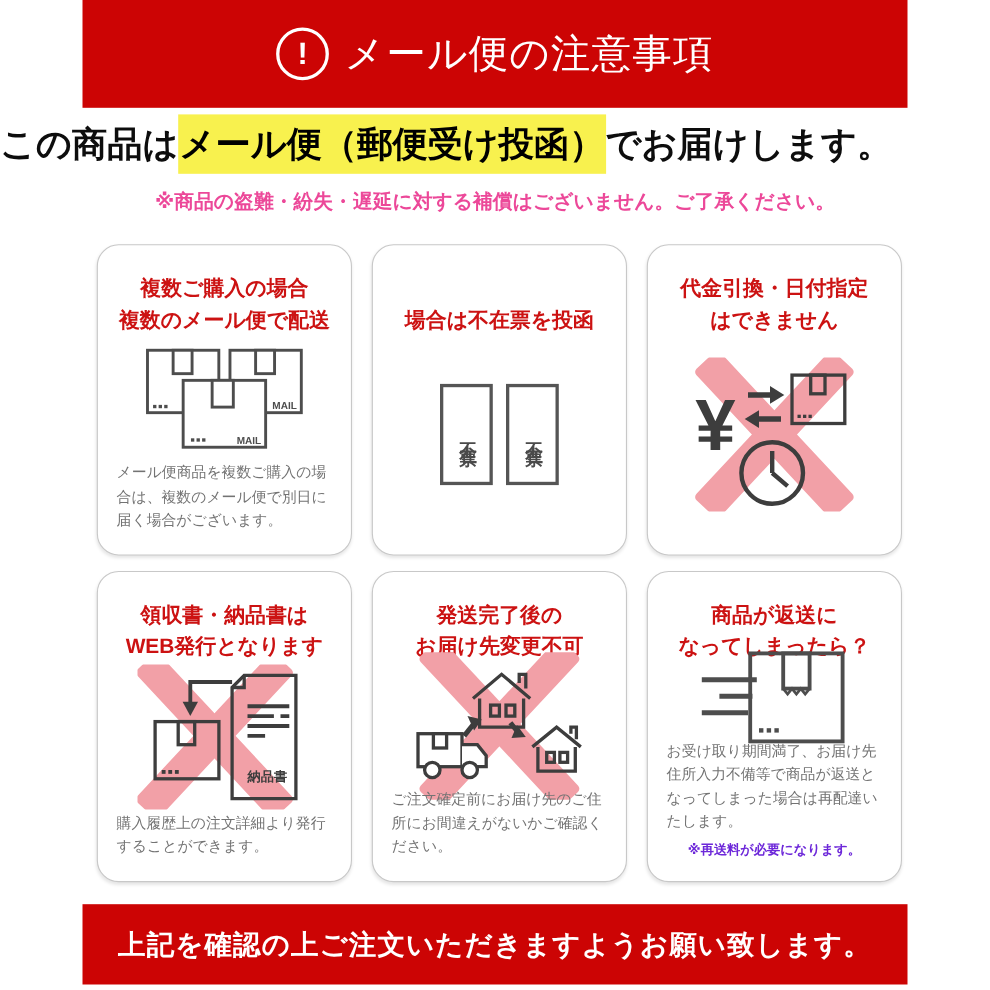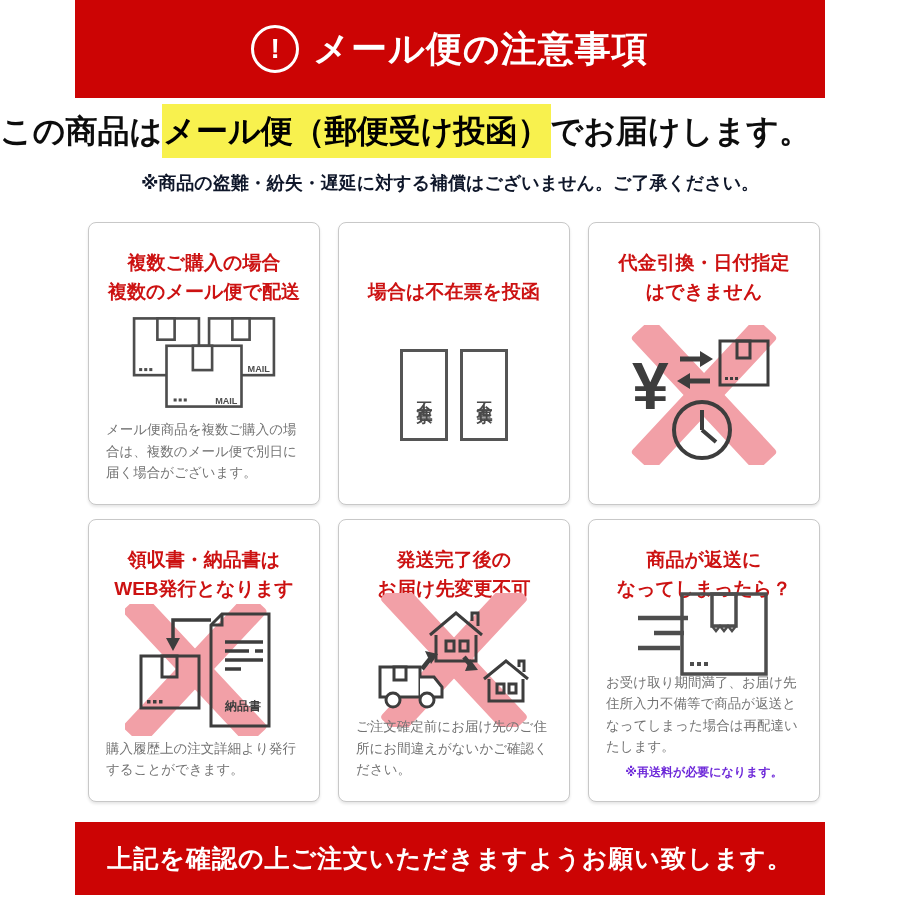--- a/index.html
+++ b/index.html
@@ -7,47 +7,47 @@
     width:900px;height:900px;background:#ffffff;position:relative;
     font-family:"Liberation Sans","DejaVu Sans",sans-serif;overflow:hidden;
   }
   
   .banner{
     position:absolute;left:75px;width:750px;background:#cc0404;color:#fff;
     display:flex;align-items:center;justify-content:center;box-sizing:border-box;
   }
   .banner.top{top:0;height:98px;gap:14px;}
   .banner.bottom{top:822px;height:73px;}
-  .banner-title{font-size:36px;font-weight:bold;letter-spacing:1px;}
+  .banner-title{font-size:36px;font-weight:normal;letter-spacing:1px;}
   .alert-circle{
     width:42px;height:42px;border:3px solid #fff;border-radius:50%;
     display:flex;align-items:center;justify-content:center;flex:0 0 auto;
     font-size:28px;font-weight:bold;color:#fff;line-height:1;
   }
   .banner-bottom-text{font-size:25px;font-weight:bold;letter-spacing:1px;}
 
   
   .intro-title{
     position:absolute;top:110px;left:0;width:800px;text-align:left;
     font-size:32px;font-weight:bold;color:#0d0d0d;white-space:nowrap;letter-spacing:0;
   }
   .intro-title mark{background:#f8f14e;padding:9px 1px;}
   .intro-note{
     position:absolute;top:171px;left:0;width:900px;text-align:center;
-    font-size:18px;font-weight:bold;color:#0f172a;
+    font-size:18px;font-weight:bold;color:#ec4899;
   }
 
   
   .cards{
     position:absolute;left:88px;top:222px;
     display:grid;grid-template-columns:repeat(3,232px);grid-auto-rows:283px;
     column-gap:18px;row-gap:14px;
   }
   .card{
-    background:#fff;border:1px solid #c8c8c8;border-radius:8px;
+    background:#fff;border:1px solid #c8c8c8;border-radius:20px;
     box-shadow:0 2px 3px rgba(0,0,0,0.10);
     display:flex;flex-direction:column;align-items:center;
     box-sizing:border-box;padding:26px 14px 20px;
   }
   .card-title{
     color:#cc1212;font-size:19px;font-weight:bold;text-align:center;
     line-height:1.5;white-space:nowrap;
   }
   .card-icon{flex:1;display:flex;align-items:center;justify-content:center;gap:12px;min-height:0;}
   .card-body{

